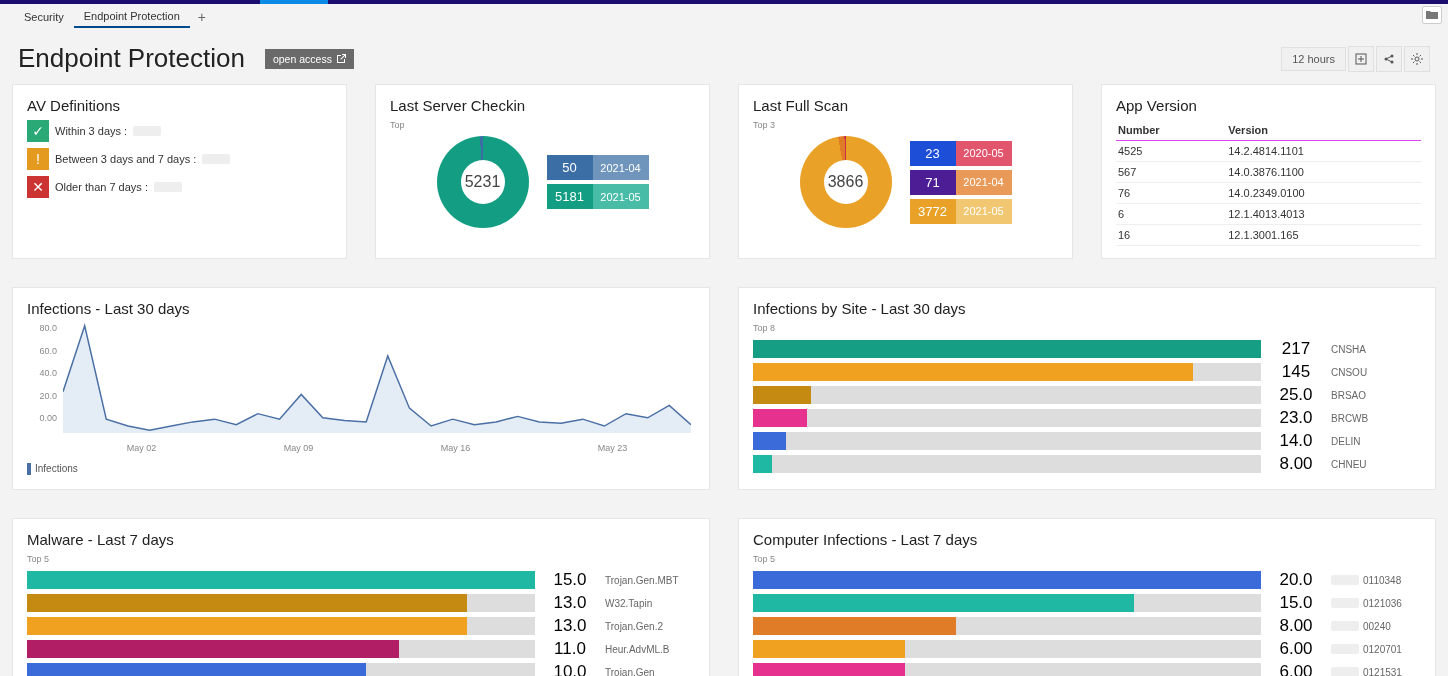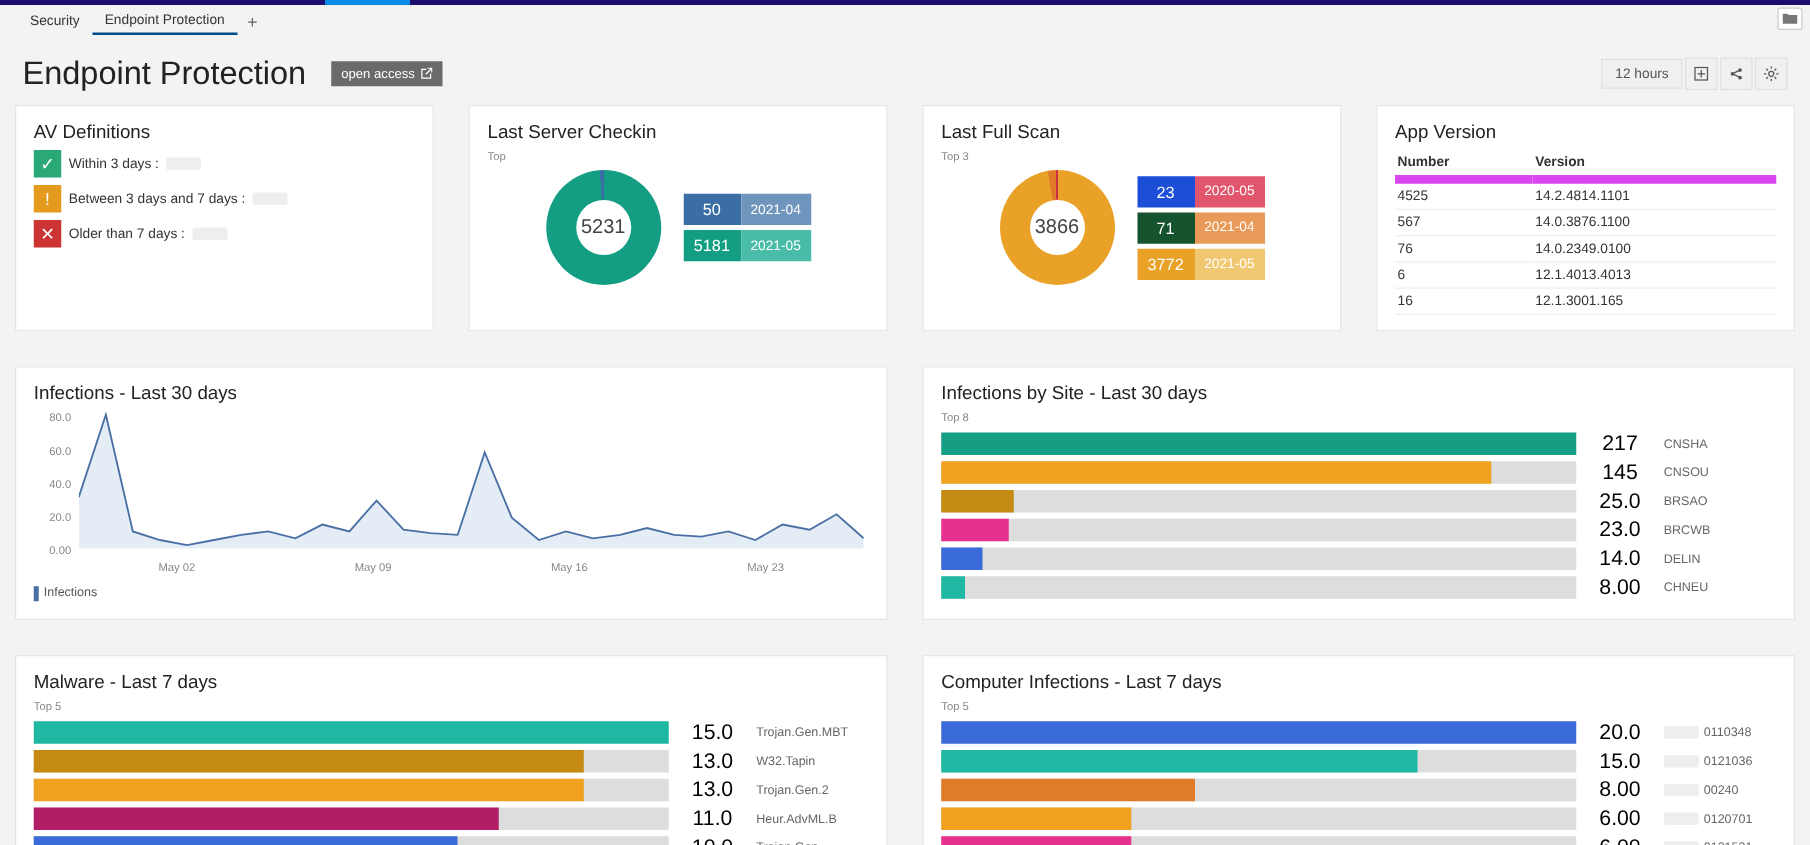--- a/index.html
+++ b/index.html
@@ -37,26 +37,26 @@
   .donut-wrap { display:flex; align-items:center; justify-content:center; gap:18px; }
   .donut { position:relative; width:92px; height:92px; border-radius:50%; }
   .donut .center { position:absolute; inset:24px; background:#fff; border-radius:50%; display:flex; align-items:center; justify-content:center; font-size:16px; color:#444; }
   .donut-legend { display:flex; flex-direction:column; gap:4px; }
   .dl-row { display:flex; height:25px; }
   .dl-val { width:46px; display:flex; align-items:center; justify-content:center; color:#fff; font-size:13px; }
   .dl-lab { width:56px; display:flex; align-items:center; justify-content:center; color:#fff; font-size:11px; }
 
   
   .ver-table { width:100%; border-collapse:collapse; font-size:11px; }
-  .ver-table th { text-align:left; font-weight:600; padding:4px 2px; border-bottom:7px solid #d946ef; }
+  .ver-table th { text-align:left; font-weight:600; padding:4px 2px; border-bottom:1px solid #d946ef; }
   .ver-table td { padding:4px 2px; border-bottom:1px solid #eee;margin-top:32px; }
 
   
   .line-wrap { position:relative; height:130px; margin-top:4px; }
-  .y-axis { position:absolute; left:0; top:0; bottom:14px; width:30px; display:flex; flex-direction:column; justify-content:space-between; font-size:9px; color:#888; align-items:flex-end; }
+  .y-axis { position:absolute; left:0; top:0; bottom:30px; width:30px; display:flex; flex-direction:column; justify-content:space-between; font-size:9px; color:#888; align-items:flex-end; }
   .plot { position:absolute; left:36px; right:4px; top:0; bottom:14px; }
   .x-axis { position:absolute; left:36px; right:4px; bottom:0; display:flex; justify-content:space-around; font-size:9px; color:#888; }
   .legend-line { display:flex; align-items:flex-start; gap:4px; font-size:10px; color:#555; margin-top:10px; }
   .legend-swatch { width:4px; height:12px; background:#4a6fa5; }
 
   
   .hbar-row { display:grid; grid-template-columns: 1fr 54px 90px; align-items:center; gap:8px; margin:3px 0; }
   .hbar-track { background:#ddd; height:18px; width:100%; position:relative; }
   .hbar-fill { height:18px; }
   .hbar-val { font-size:17px; color:#000000; text-align:center; }
@@ -165,21 +165,21 @@
     <div class="donut-wrap">
       <div class="donut" style="background:conic-gradient(#e9a227 0deg 350deg, #e07b28 350deg 358deg, #cc2e48 358deg 360deg)">
         <div class="center">3866</div>
       </div>
       <div class="donut-legend" id="scan-legend">
   <div class="dl-row">
     <div class="dl-val" style="background:#1d4ed8">23</div>
     <div class="dl-lab" style="background:#e2566d">2020-05</div>
   </div>
   <div class="dl-row">
-    <div class="dl-val" style="background:#14532d">71</div>
+    <div class="dl-val" style="background:#4c1d95">71</div>
     <div class="dl-lab" style="background:#ea9a58">2021-04</div>
   </div>
   <div class="dl-row">
     <div class="dl-val" style="background:#e9a227">3772</div>
     <div class="dl-lab" style="background:#f2c771">2021-05</div>
   </div>
         </div>
     </div>
   </div>
 

